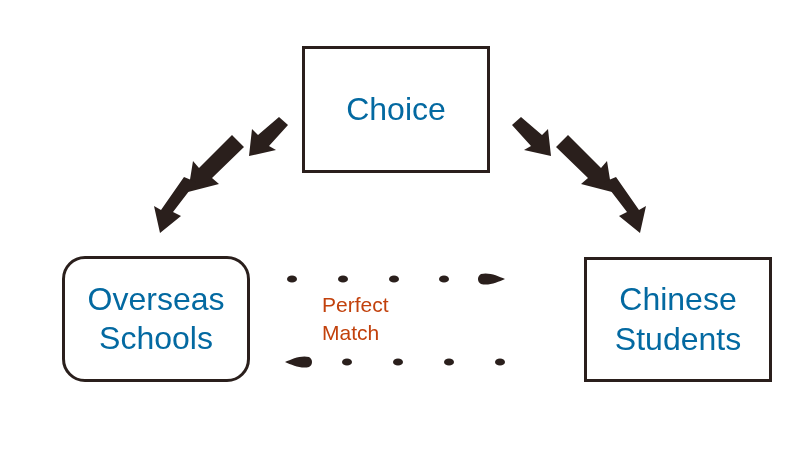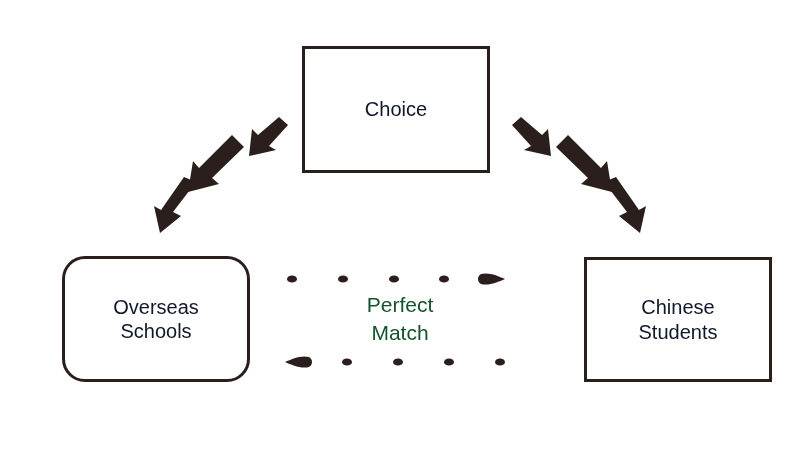--- a/index.html
+++ b/index.html
@@ -18,23 +18,23 @@
   .node-box {
     position: absolute;
     box-sizing: border-box;
     border: 3px solid #2a1f1c;
     background: #ffffff;
     display: flex;
     align-items: center;
     justify-content: center;
   }
   .node-label {
-    color: #0f172a;
+    color: #0369a1;
     font-family: "Liberation Sans", sans-serif;
-    font-size: 20px;
+    font-size: 32px;
     line-height: 1.22;
     text-align: center;
     white-space: pre-line;
     letter-spacing: 0px;
   }
   #box-choice {
     left: 302px;
     top: 46px;
     width: 188px;
     height: 127px;
@@ -59,22 +59,22 @@
     top: 0;
     width: 800px;
     height: 451px;
     pointer-events: none;
   }
   .match-label {
     position: absolute;
     left: 322px;
     top: 291px;
     width: 156px;
-    text-align: center;
-    color: #14532d;
+    text-align: left;
+    color: #c2410c;
     font-family: "Liberation Sans", sans-serif;
     font-size: 21px;
     line-height: 1.32;
     white-space: pre-line;
   }
 </style>
 </head>
 <body>
 
 <div id="canvas">

